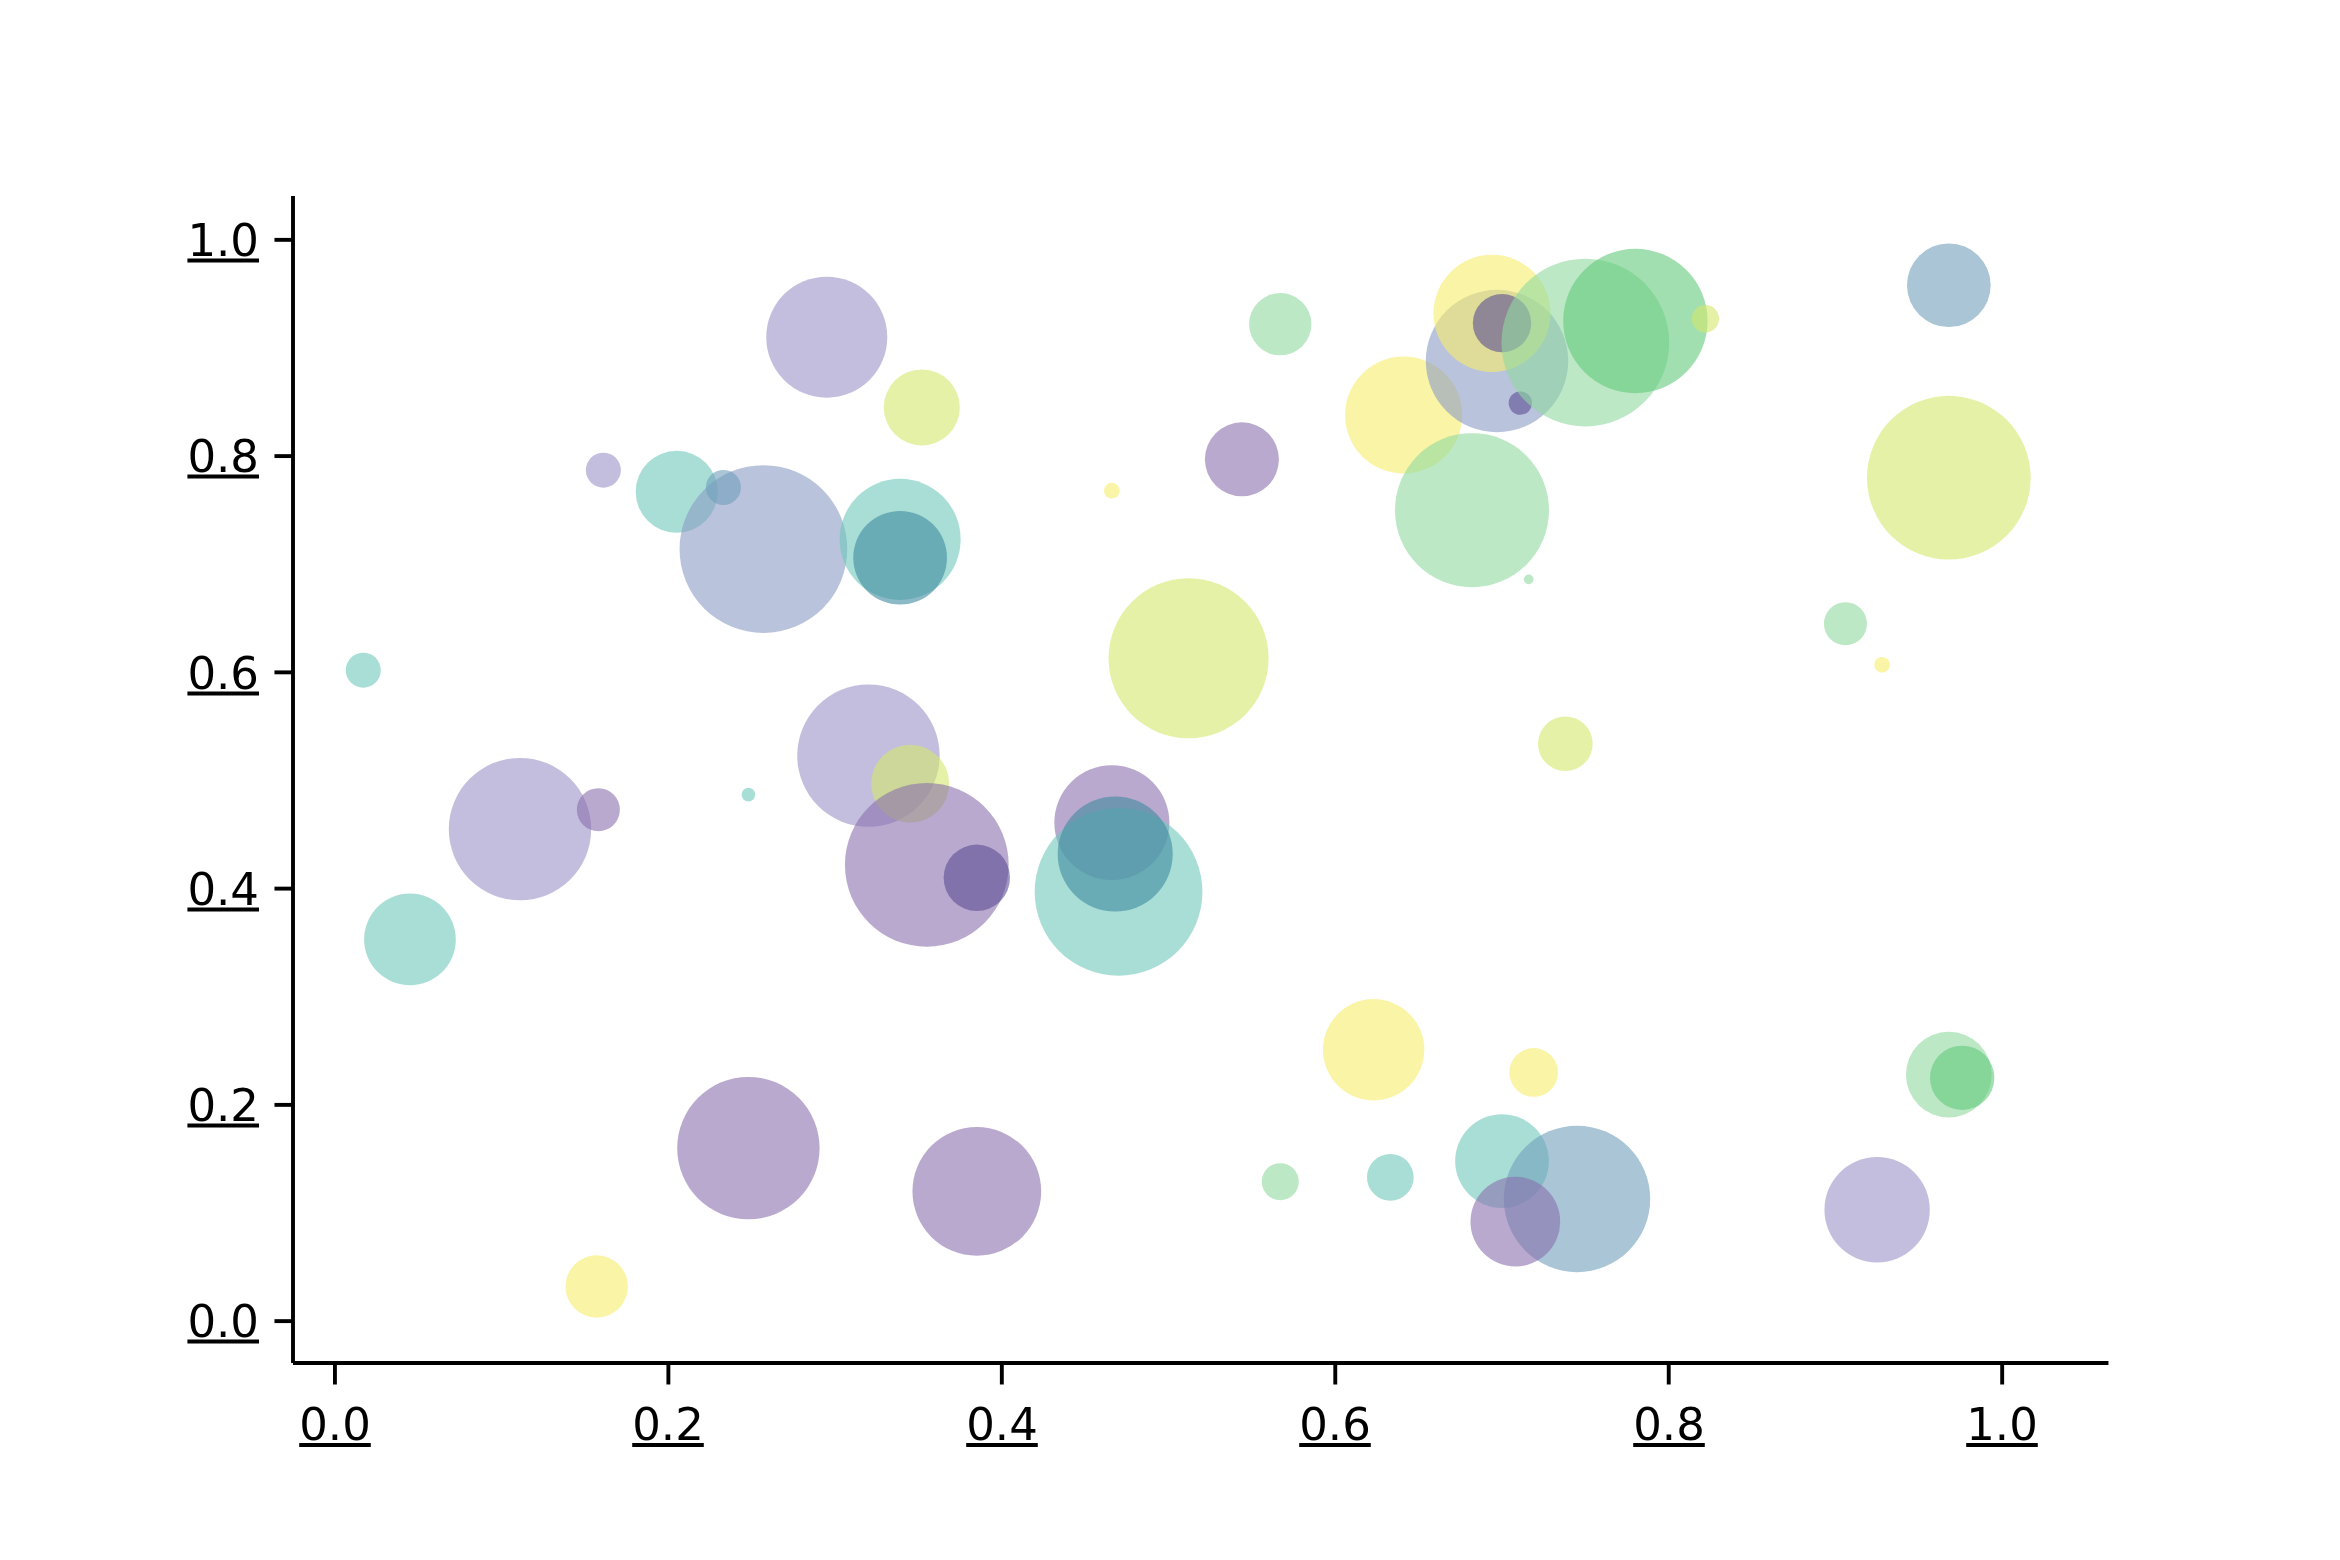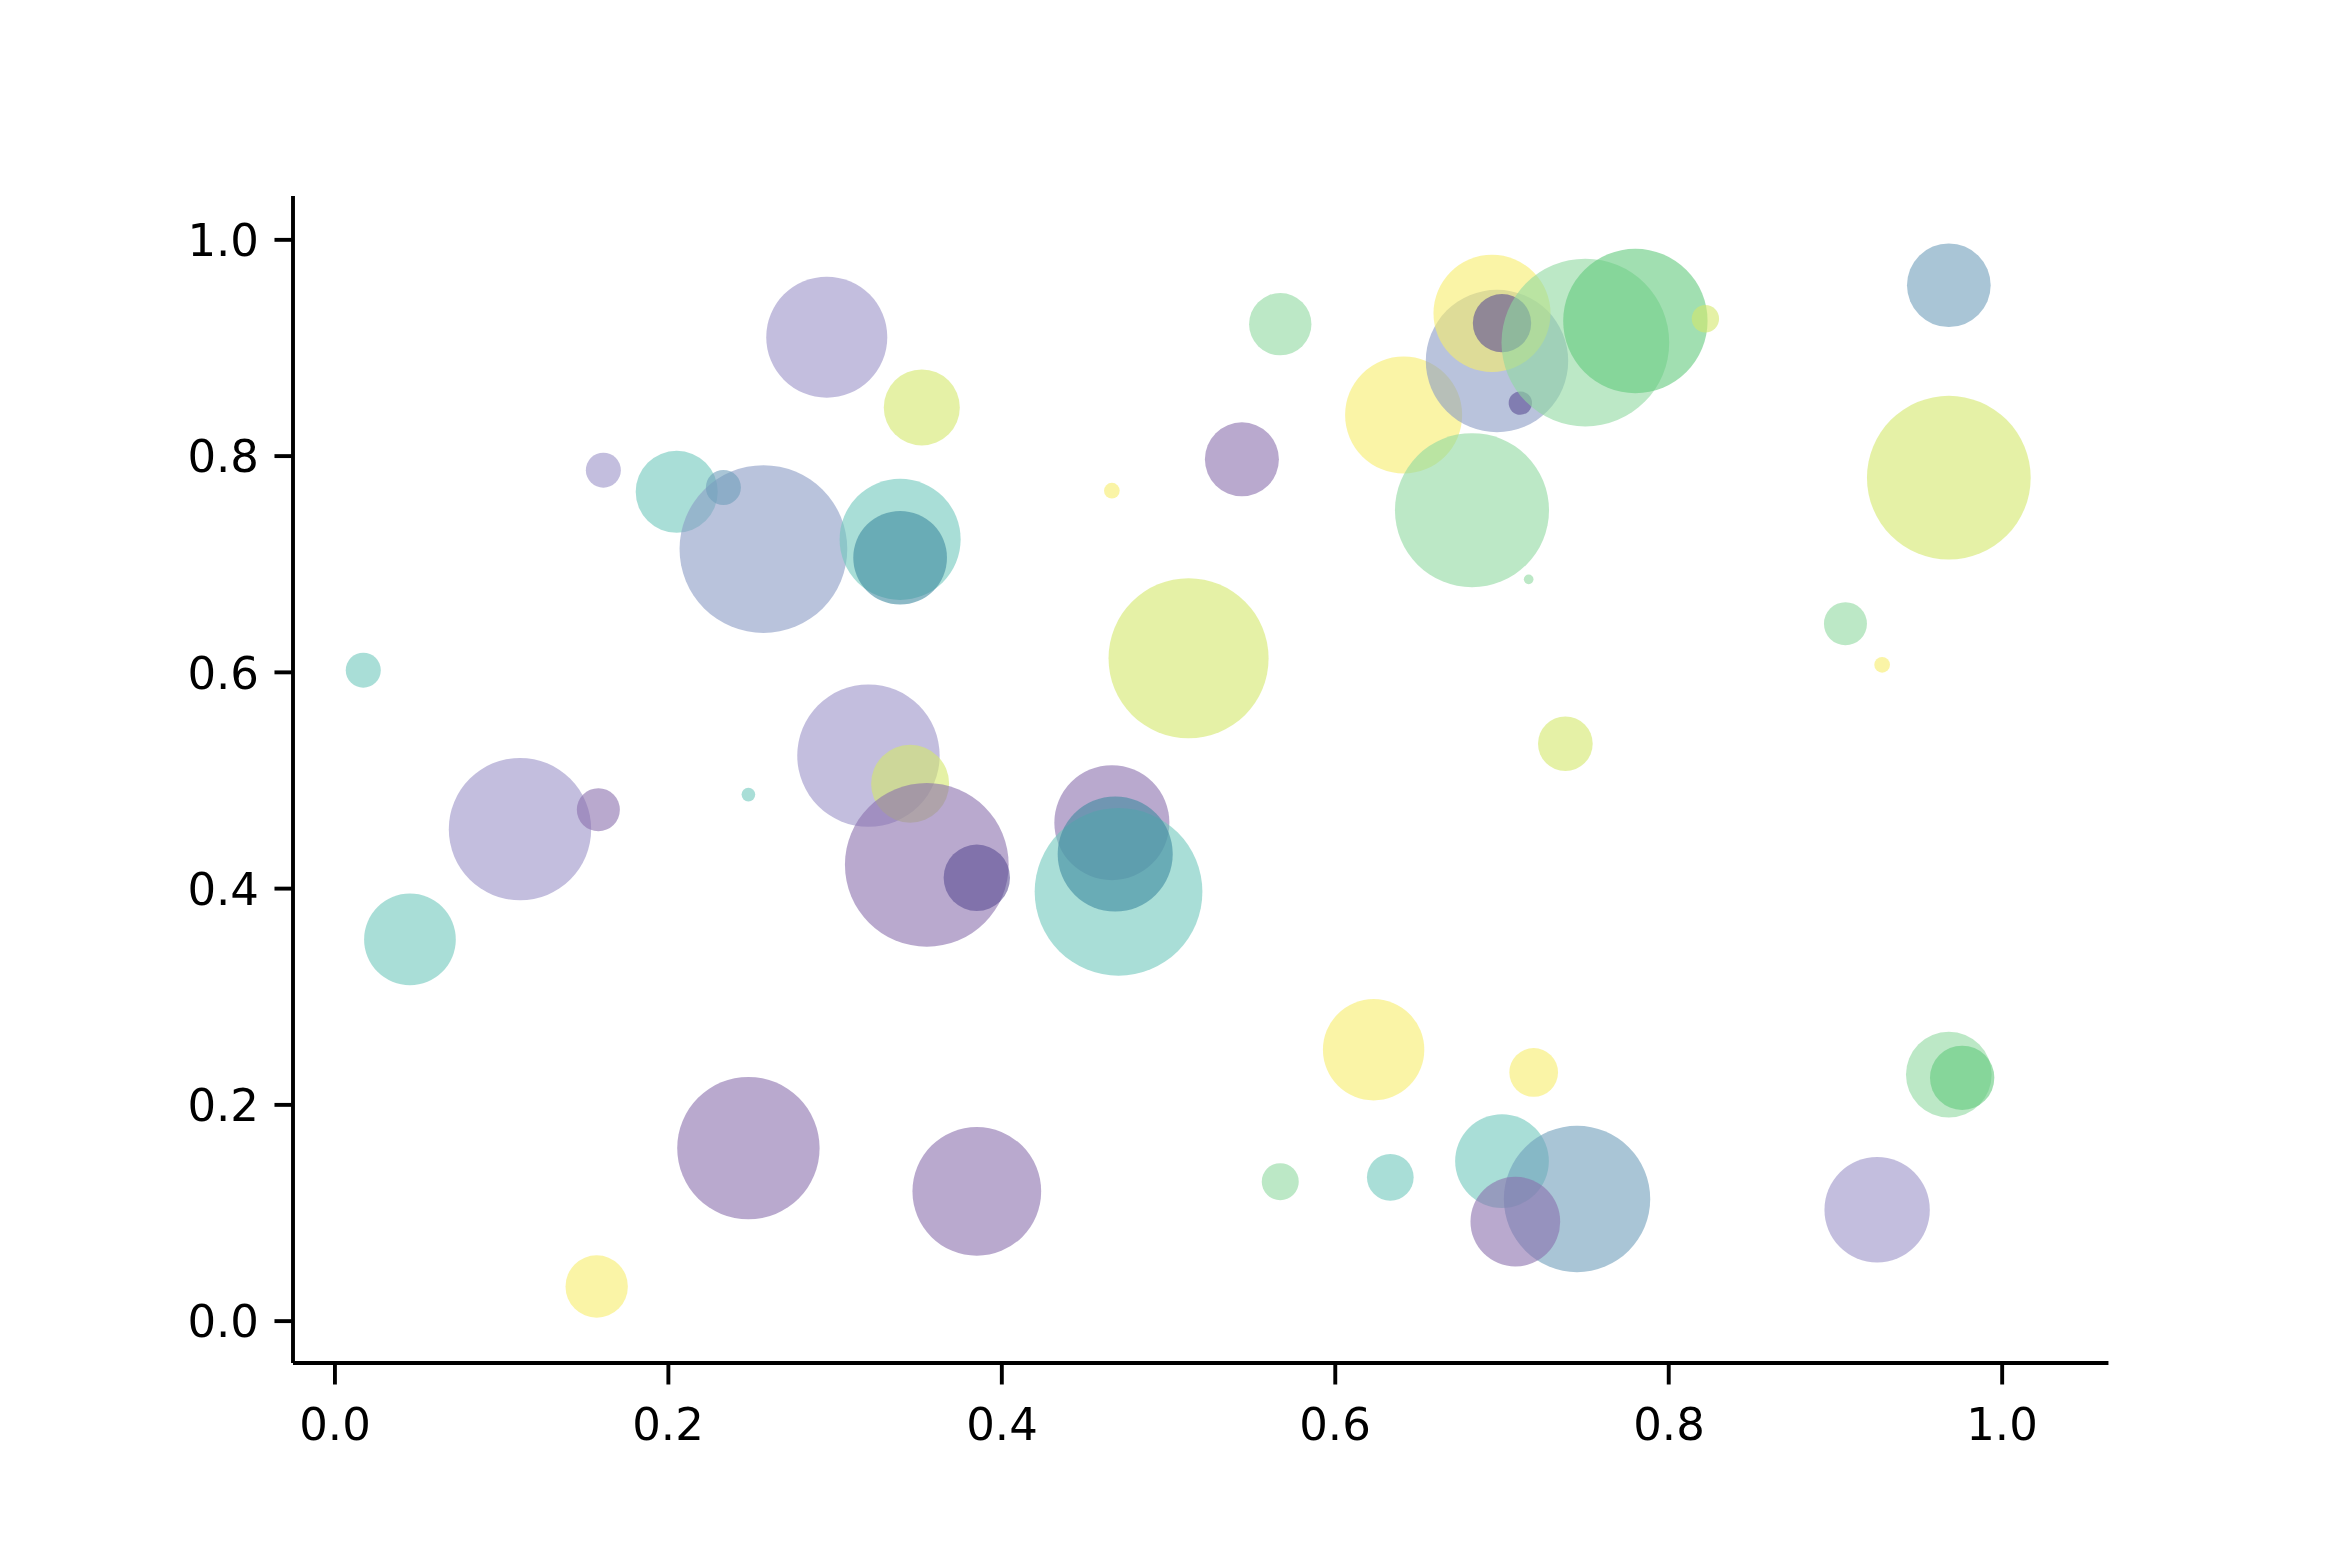--- a/index.html
+++ b/index.html
@@ -1,20 +1,20 @@
 <!DOCTYPE html>
 <html><head>
 <meta charset="utf-8">
 <title>Bubble Scatter</title>
 <style>
   html,body{margin:0;padding:0;background:#ffffff;}
   body{width:2341px;height:1560px;font-family:"DejaVu Sans",sans-serif;overflow:hidden;}
   #figure{position:relative;width:2341px;height:1560px;background:#ffffff;}
   #plot-svg{position:absolute;left:0;top:0;width:2341px;height:1560px;display:block;}
-  .tick-label{position:absolute;color:#000000;font-family:"DejaVu Sans",sans-serif;font-size:45px;line-height:45px;white-space:nowrap;}
+  .tick-label{position:absolute;color:#000000;font-family:"DejaVu Sans",sans-serif;font-size:45px;line-height:45px;white-space:nowrap;text-decoration:underline;}
   .ytick-label{text-align:right;transform:translate(-100%,-50%);}
   .xtick-label{text-align:center;transform:translate(-50%,0);}
 </style>
 </head>
 <body>
 
 <div id="figure">
   <svg id="plot-svg" xmlns="http://www.w3.org/2000/svg" viewBox="0 0 2400 1600" width="2341" height="1560">
     <g id="bubbles-layer">
         <circle cx="419.95" cy="963.52" r="47.02" fill="#6fc8bd" fill-opacity="0.6" stroke="none"></circle>

